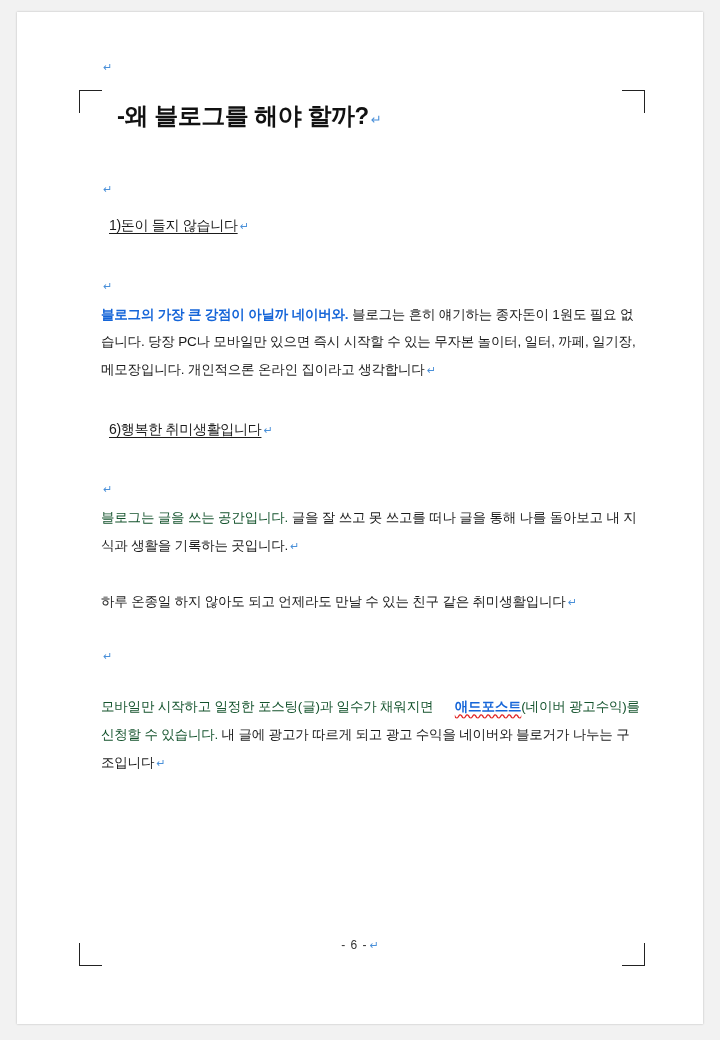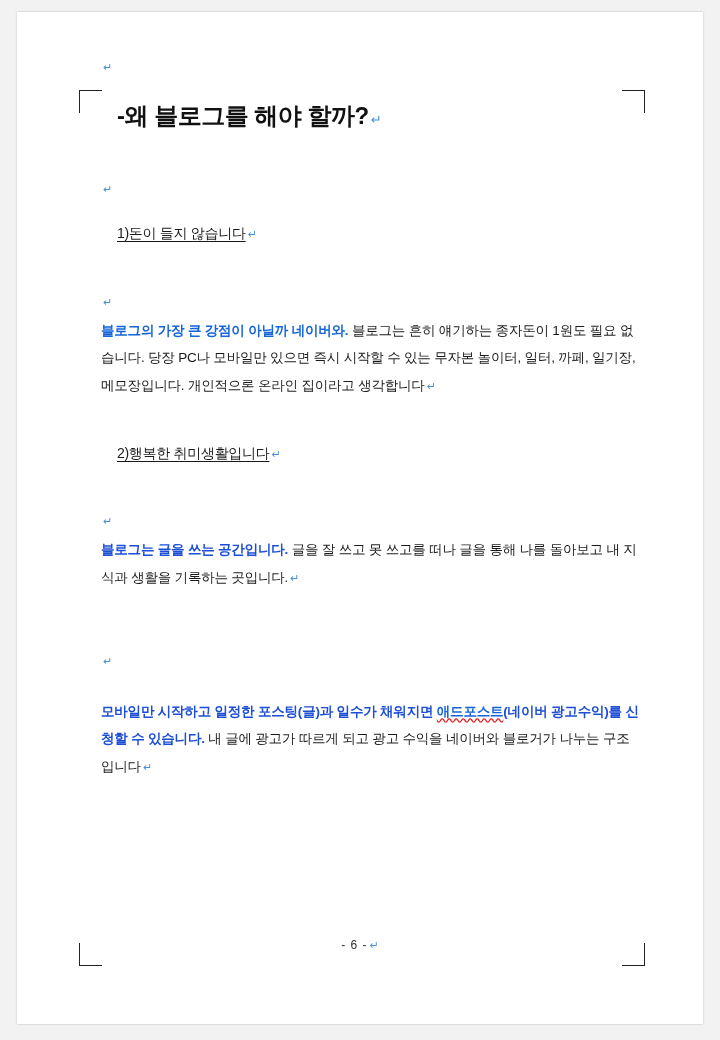--- a/index.html
+++ b/index.html
@@ -68,43 +68,44 @@
     color: #111;
     margin: 16px;
     letter-spacing: -0.5px;
     line-height: 1.5;
   }
   h1.doc-title .pilcrow { font-size: 13px; font-weight: normal; }
 
   .heading {
     font-size: 14px;
     color: #1a1a1a;
-    margin: 16px;
+    margin: 8px;
     line-height: 1.9;
     letter-spacing: -0.3px;
   }
   .heading .u {
     text-decoration: underline;
     text-underline-offset: 3px;
   }
   .blue {
-    color: #1d4ed8;
-    font-weight: bold;
+    color: #14532d;
+    font-weight: normal;
     text-align: center;
   }
   .blue-strike-u {
     color: #1565d8;
     font-weight: bold;
   }
   .spell {
     color: #1565d8;
     font-weight: bold;
     text-decoration: underline wavy #e02020;
     text-decoration-skip-ink: none;
     text-underline-offset: 2px;
+    margin-left: 18px;
   }
   .body-block {
     font-size: 13.5px;
     line-height: 2.05;
     color: #1a1a1a;
     letter-spacing: -0.2px;
     margin: 0;
   }
   .gap-sm { height: 14px; }
   .gap-md { height: 24px; }
@@ -143,32 +144,33 @@
 
       <p class="heading"><span class="u">1)돈이 들지 않습니다</span><span class="pilcrow">↵</span></p>
 
       <div class="gap-md"></div>
       <div class="empty-line"><span class="pilcrow">↵</span></div>
 
       <p class="body-block"><span class="blue-strike-u">블로그의 가장 큰 강점이 아닐까 네이버와.</span><span> 블로그는 흔히 얘기하는 종자돈이 1원도 필요 없습니다. 당장 PC나 모바일만 있으면 즉시 시작할 수 있는 무자본 놀이터, 일터, 까페, 일기장, 메모장입니다. 개인적으론 온라인 집이라고 생각합니다</span><span class="pilcrow">↵</span></p>
 
       <div class="gap-md"></div>
 
-      <p class="heading"><span class="u">2)행복한 취미생활입니다</span><span class="pilcrow">↵</span></p>
+      <p class="heading"><span class="u">6)행복한 취미생활입니다</span><span class="pilcrow">↵</span></p>
 
       <div class="gap-md"></div>
       <div class="empty-line"><span class="pilcrow">↵</span></div>
 
       <p class="body-block"><span class="blue">블로그는 글을 쓰는 공간입니다.</span><span> 글을 잘 쓰고 못 쓰고를 떠나 글을 통해 나를 돌아보고 내 지식과 생활을 기록하는 곳입니다.</span><span class="pilcrow">↵</span></p>
 
       <div class="gap-sm"></div>
 
 
       <div class="gap-sm"></div>
 
+      <p class="body-block"><span>하루 온종일 하지 않아도 되고 언제라도 만날 수 있는 친구 같은 취미생활입니다</span><span class="pilcrow">↵</span></p>
 
       <div class="gap-sm"></div>
 
 
       <div class="gap-sm"></div>
       <div class="empty-line small"><span class="pilcrow">↵</span></div>
 
 
       <div class="gap-md"></div>
 

